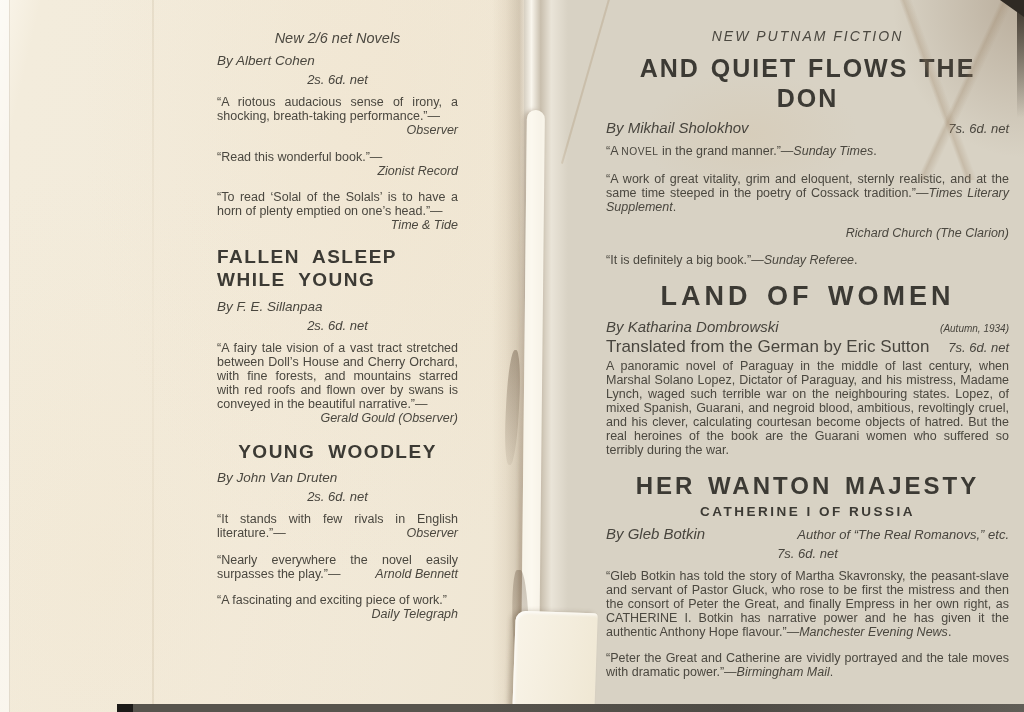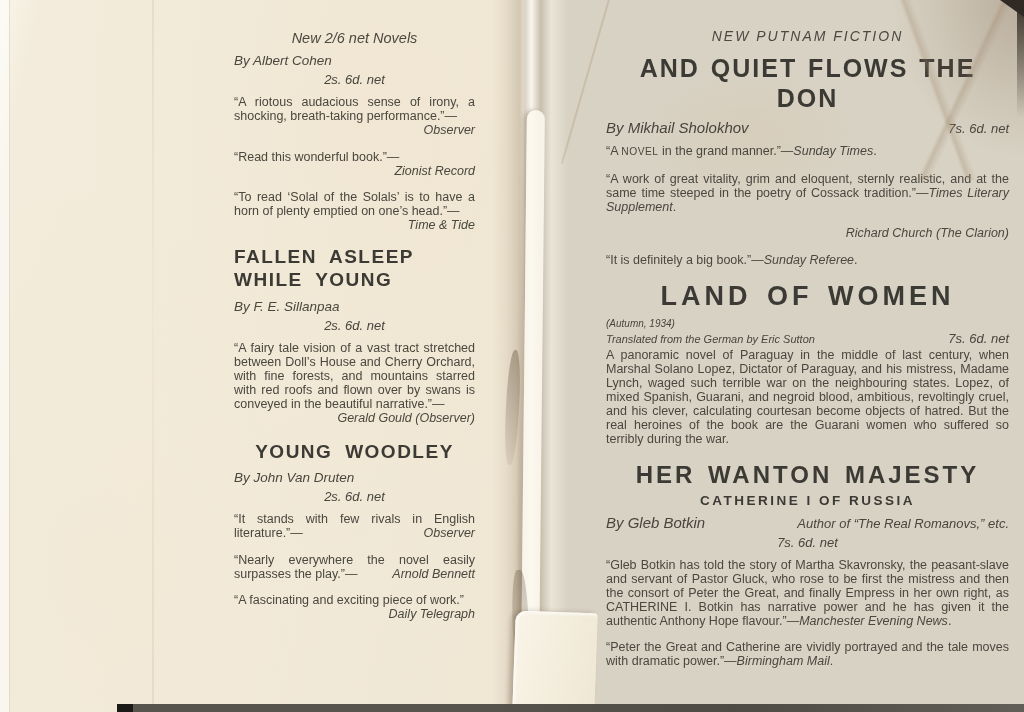--- a/index.html
+++ b/index.html
@@ -49,42 +49,42 @@
     background:rgba(255,255,255,.55);border-right:1px solid rgba(170,150,120,.28);}
   .crease-left-vertical{left:152px;top:0;width:2px;height:712px;z-index:3;
     background:linear-gradient(180deg,rgba(170,150,115,.16),rgba(170,150,115,.04) 45%,rgba(170,150,115,.18));}
   .crease-right-diag{left:585px;top:-8px;width:2px;height:175px;z-index:3;
     background:rgba(165,140,105,.28);transform:rotate(16deg);}
   .stain-soft{left:640px;top:70px;width:220px;height:130px;z-index:2;border-radius:50%;
     background:radial-gradient(ellipse,rgba(205,170,120,.12),transparent 70%);}
 
   
   .col{position:absolute;z-index:3;}
-  .lp-col{left:234px;top:0;width:241px;}
+  .lp-col{left:217px;top:0;width:241px;}
   .rp-col{left:82px;top:0;width:403px;}
 
   .jacket-header{font-style:italic;font-size:14.5px;text-align:center;color:#4b4840;}
   .lp-col .jacket-header{margin-top:30px;}
   .rp-col .jacket-header{margin-top:28px;letter-spacing:2px;font-size:14px;}
 
   .title{font-weight:bold;color:#3c3a34;line-height:1.2;}
   .title-lp{font-size:19px;letter-spacing:1.5px;word-spacing:6px;margin-top:16px;}
   .title-lp-center{text-align:center;}
   .title-don{font-size:25px;letter-spacing:2px;word-spacing:2px;text-align:center;margin-top:9px;}
   .title-land{font-size:27px;letter-spacing:4px;word-spacing:4px;text-align:center;margin-top:13px;}
   .title-maj{font-size:24px;letter-spacing:3px;word-spacing:3px;text-align:center;margin-top:15px;}
   .subtitle-maj{font-size:13.5px;font-weight:bold;letter-spacing:2.5px;text-align:center;margin-top:3px;color:#3c3a34;}
 
   .byline{font-style:italic;font-size:13.5px;margin-top:7px;color:#4a473f;}
   .byrow{display:flex;justify-content:space-between;align-items:baseline;margin-top:6px;}
   .byrow .by{font-style:italic;font-size:15px;}
   .byrow .aux{font-style:italic;font-size:13px;}
   .byrow .aux-big{font-style:italic;font-size:10px;}
   .transrow{display:flex;justify-content:space-between;align-items:baseline;margin-top:2px;}
-  .transrow .trans{font-style:italic;font-size:11px;}
+  .transrow .trans{font-size:17px;}
   .transrow .aux{font-style:italic;font-size:13px;}
   .price-center{font-style:italic;font-size:13px;text-align:center;margin-top:4px;}
 
   .quote{font-size:12.5px;line-height:14px;text-align:justify;margin-top:5px;color:#4a473f;}
   .quote::after{content:"";display:block;clear:both;}
   .attr{float:right;font-style:italic;}
   .src{font-style:italic;}
   .sc{font-size:.82em;letter-spacing:.5px;}
   .desc{font-size:12.5px;line-height:14px;text-align:justify;margin-top:2px;color:#4a473f;}
 
@@ -140,20 +140,21 @@
         </div>
         <p class="quote mt8"><span>“A </span><span class="sc">NOVEL</span><span> in the grand manner.”—</span><span class="src">Sunday Times</span><span>.</span></p>
         <p class="quote"><span>“A work of great vitality, grim and eloquent, sternly realistic, and at the same time steeped in the poetry of Cossack tradition.”—</span><span class="src">Times Literary Supplement</span><span>.</span></p>
         <p class="quote"><span class="attr">Richard Church (The Clarion)</span></p>
         <p class="quote"><span>“It is definitely a big book.”—</span><span class="src">Sunday Referee</span><span>.</span></p>
       </div>
 
       <div>
         <div class="title title-land">LAND OF WOMEN</div>
         <div class="byrow">
+          <span class="by">By Katharina Dombrowski</span>
           <span class="aux-big">(Autumn, 1934)</span>
         </div>
         <div class="transrow">
           <span class="trans">Translated from the German by Eric Sutton</span>
           <span class="aux">7s. 6d. net</span>
         </div>
         <p class="desc">A panoramic novel of Paraguay in the middle of last century, when Marshal Solano Lopez, Dictator of Paraguay, and his mistress, Madame Lynch, waged such terrible war on the neighbouring states. Lopez, of mixed Spanish, Guarani, and negroid blood, ambitious, revoltingly cruel, and his clever, calculating courtesan become objects of hatred. But the real heroines of the book are the Guarani women who suffered so terribly during the war.</p>
       </div>
 
       <div>

